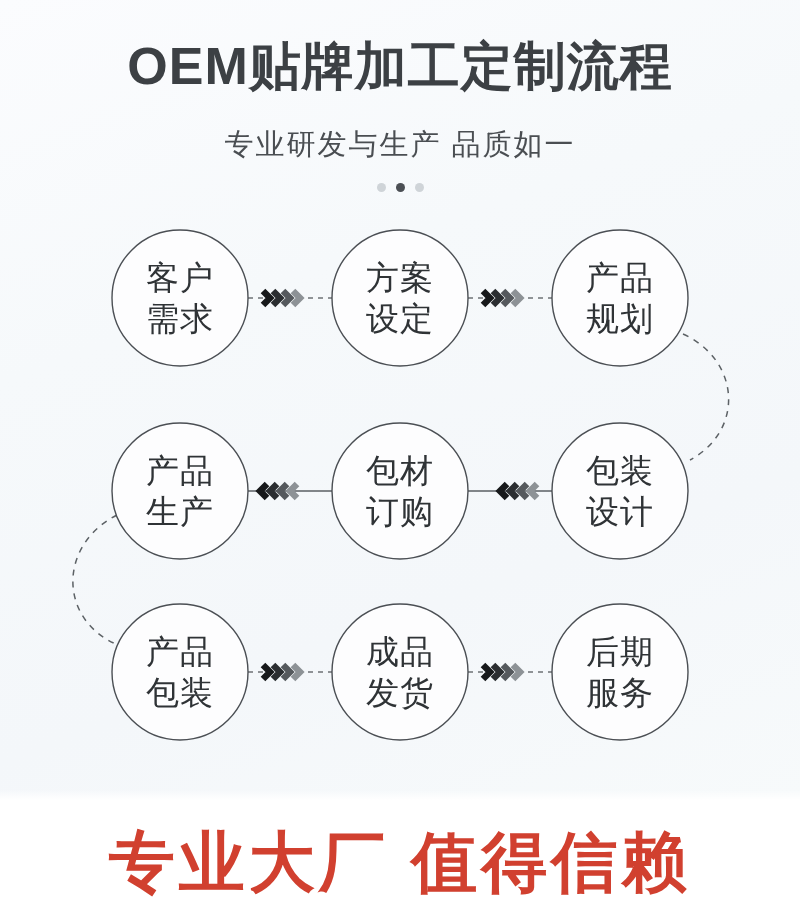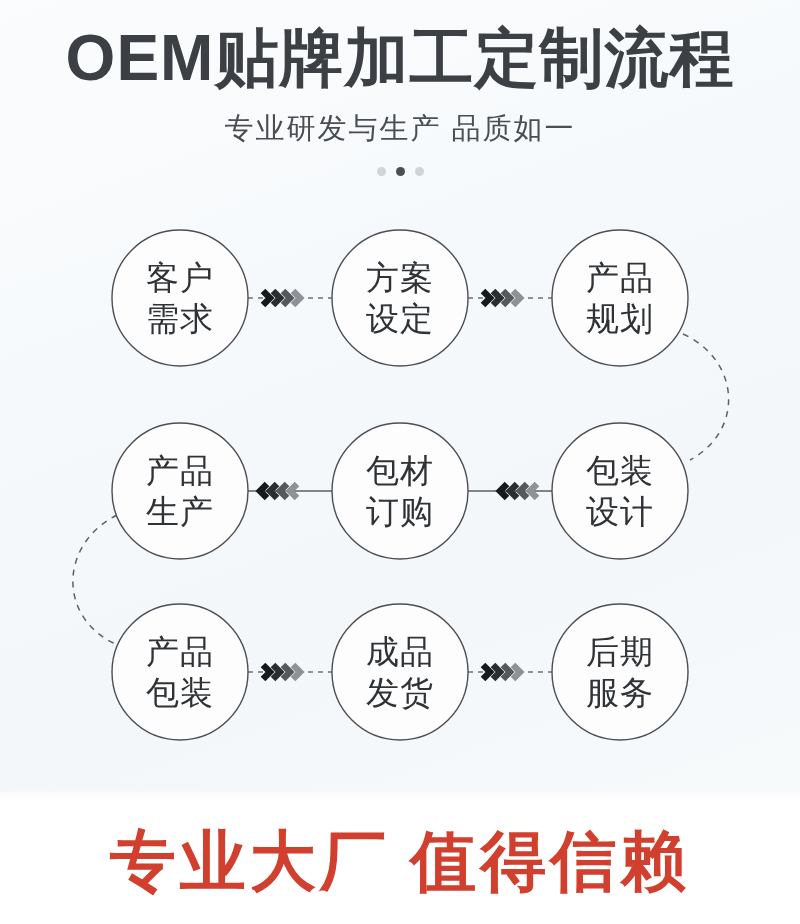--- a/index.html
+++ b/index.html
@@ -36,23 +36,23 @@
     background: linear-gradient(to bottom, rgba(244,247,250,0), #ffffff);
   }
   
   #header {
     position: absolute;
     left: 0; top: 0;
     width: 800px;
     text-align: center;
   }
   #main-title {
-    margin: 8px;
+    margin: 16px;
     padding-top: 19px;
-    font-size: 64px;
+    font-size: 52px;
     line-height: 62px;
     font-weight: bold;
     color: #3c4044;
     letter-spacing: 1px;
     white-space: nowrap;
     font-family: "Liberation Sans", "DejaVu Sans", sans-serif;
   }
   #sub-title {
     margin: 8px;
     padding-top: 14px;
@@ -129,21 +129,21 @@
     align-items: center;
     justify-content: center;
   }
   #banner-text {
     font-size: 66px;
     line-height: 78px;
     font-weight: bold;
     color: #d1402f;
     letter-spacing: 4px;
     white-space: nowrap;
-    font-family: Liberation Serif, serif;
+    font-family: Liberation Sans, sans-serif;
   }
 </style>
 </head>
 <body>
 
 <div id="page">
 
   <div id="upper-panel"></div>
 
   <div id="header">

